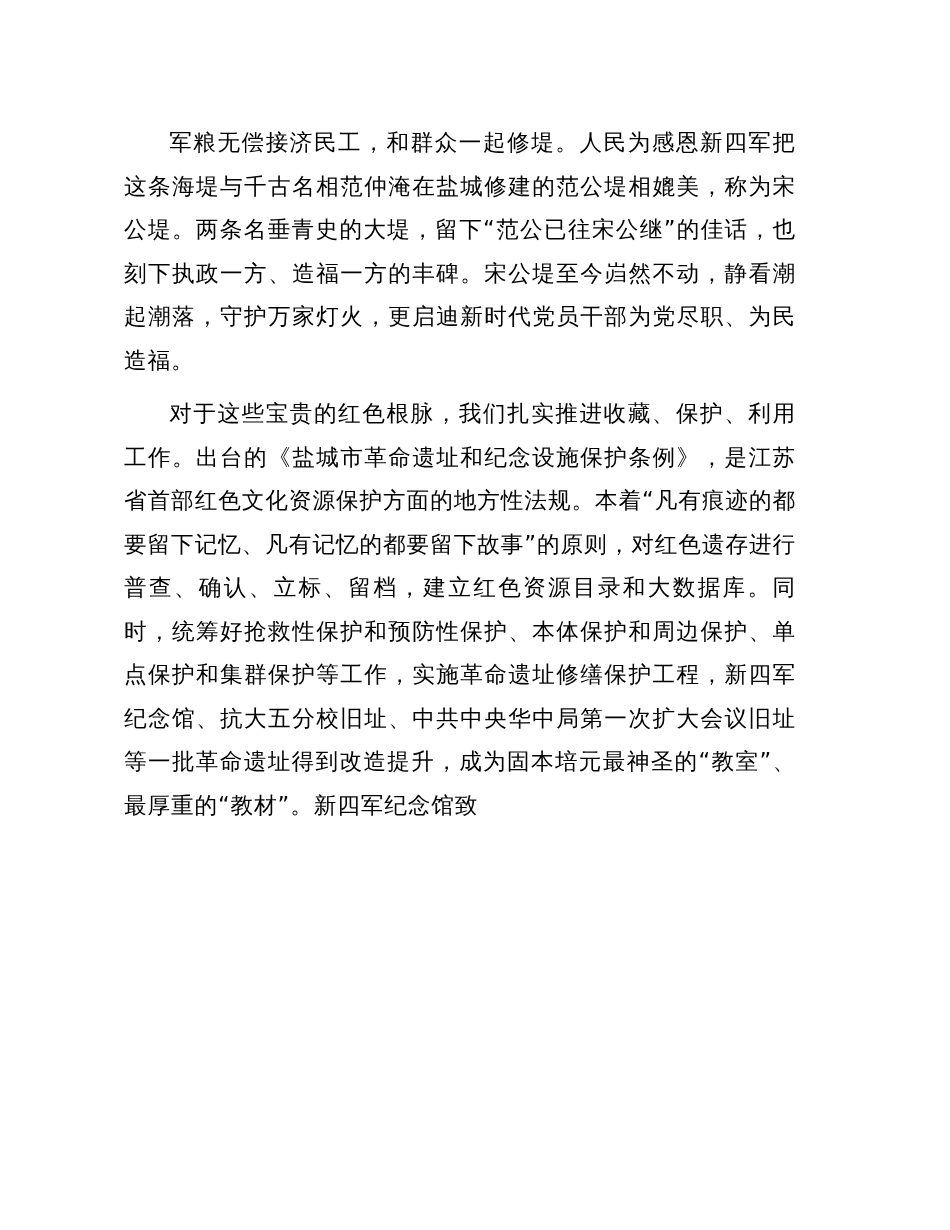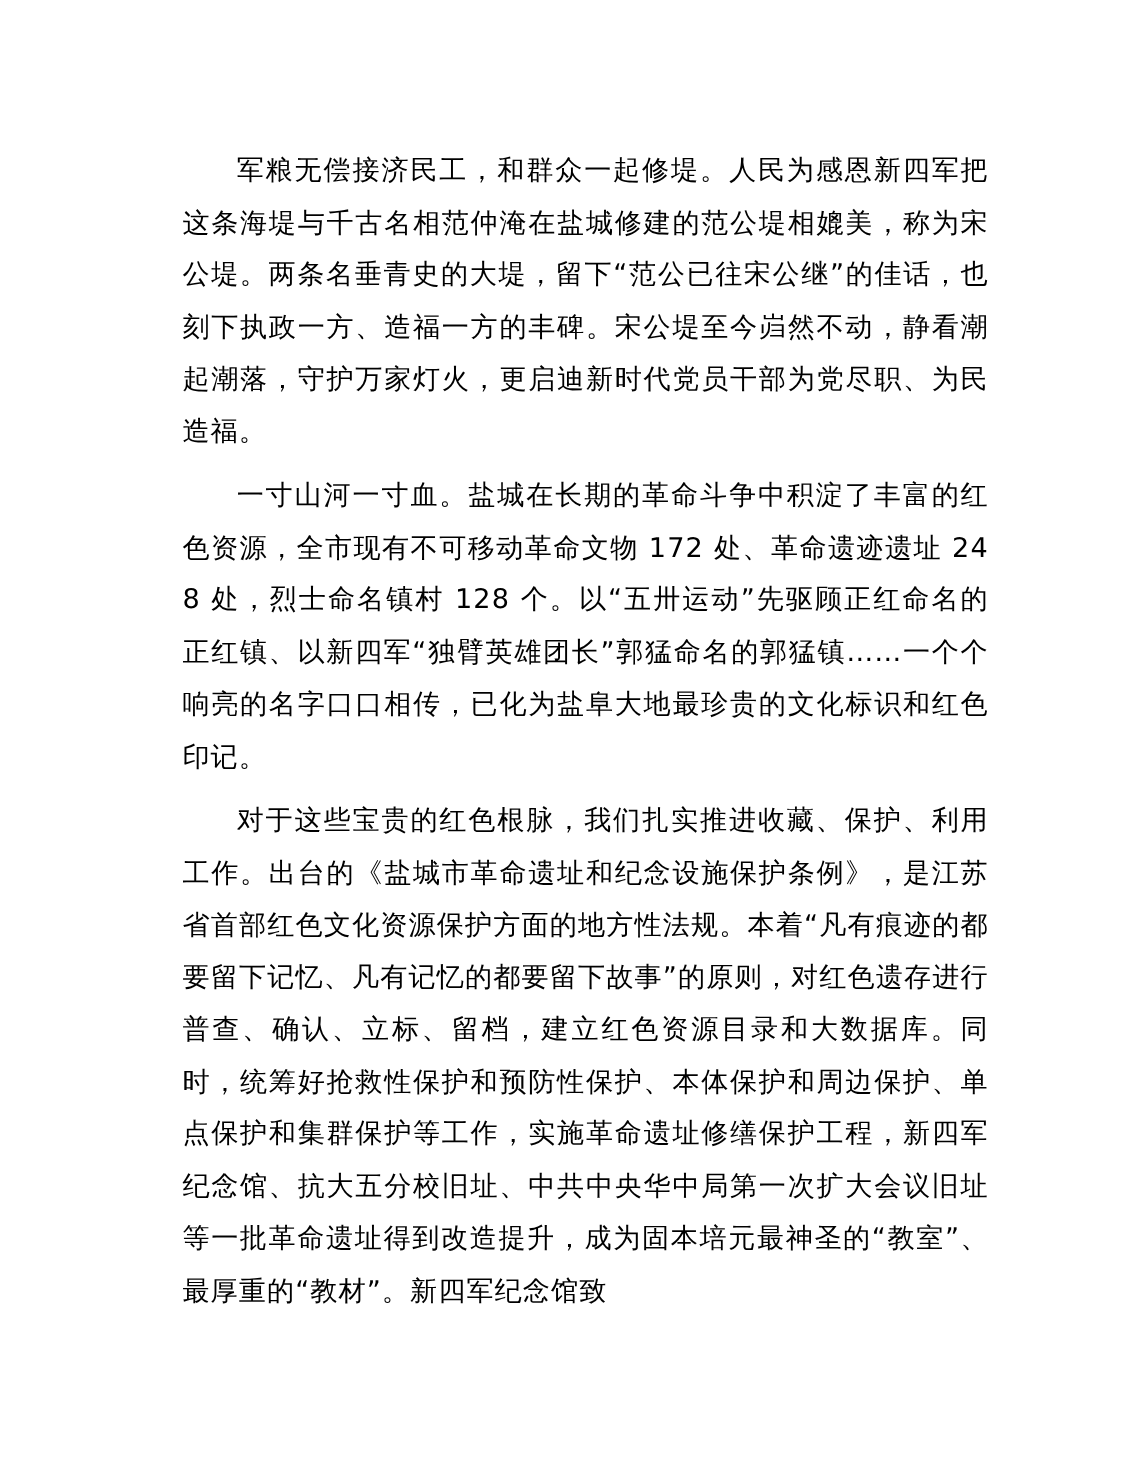--- a/index.html
+++ b/index.html
@@ -8,36 +8,35 @@
       background: #ffffff;
     }
     body {
       width: 950px;
       height: 1230px;
       position: relative;
       overflow: hidden;
     }
     .page {
       position: absolute;
-      left: 152px;
+      left: 124px;
       top: 121px;
       width: 672px;
     }
     .para {
       margin: 0 0 10px 0;
       font-family: "DejaVu Sans", sans-serif;
       font-size: 22.6px;
       line-height: 43.5px;
       color: #000000;
       text-indent: 2em;
       text-align: justify;
       letter-spacing: 0.9px;
       word-break: break-all;
     }
   </style>
 </head>
 <body>
 
 <div class="page">
   <p class="para">军粮无偿接济民工，和群众一起修堤。人民为感恩新四军把这条海堤与千古名相范仲淹在盐城修建的范公堤相媲美，称为宋公堤。两条名垂青史的大堤，留下“范公已往宋公继”的佳话，也刻下执政一方、造福一方的丰碑。宋公堤至今岿然不动，静看潮起潮落，守护万家灯火，更启迪新时代党员干部为党尽职、为民造福。</p>
-  <p class="para">一寸山河一寸血。盐城在长期的革命斗争中积淀了丰富的红色资源，全市现有不可移动革命文物 172 处、革命遗迹遗址 248 处，烈士命名镇村 128 个。以“五卅运动”先驱顾正红命名的正红镇、以新四军“独臂英雄团长”郭猛命名的郭猛镇……一个个响亮的名字口口相传，已化为盐阜大地最珍贵的文化标识和红色印记。</p>
   <p class="para">对于这些宝贵的红色根脉，我们扎实推进收藏、保护、利用工作。出台的《盐城市革命遗址和纪念设施保护条例》，是江苏省首部红色文化资源保护方面的地方性法规。本着“凡有痕迹的都要留下记忆、凡有记忆的都要留下故事”的原则，对红色遗存进行普查、确认、立标、留档，建立红色资源目录和大数据库。同时，统筹好抢救性保护和预防性保护、本体保护和周边保护、单点保护和集群保护等工作，实施革命遗址修缮保护工程，新四军纪念馆、抗大五分校旧址、中共中央华中局第一次扩大会议旧址等一批革命遗址得到改造提升，成为固本培元最神圣的“教室”、最厚重的“教材”。新四军纪念馆致</p>
 </div>
 
 </body></html>

